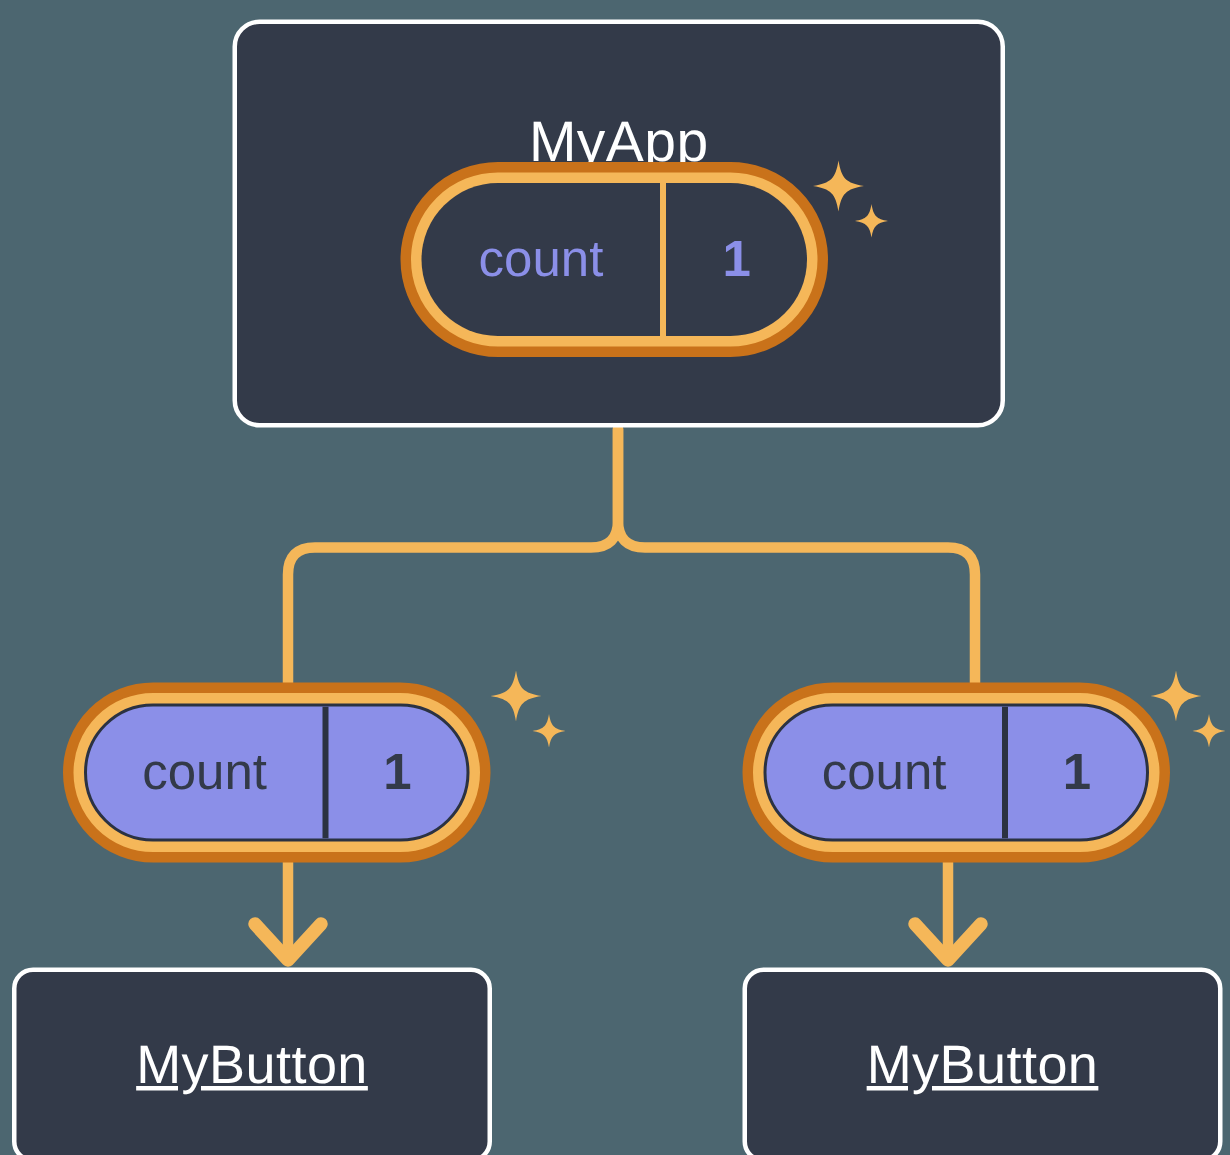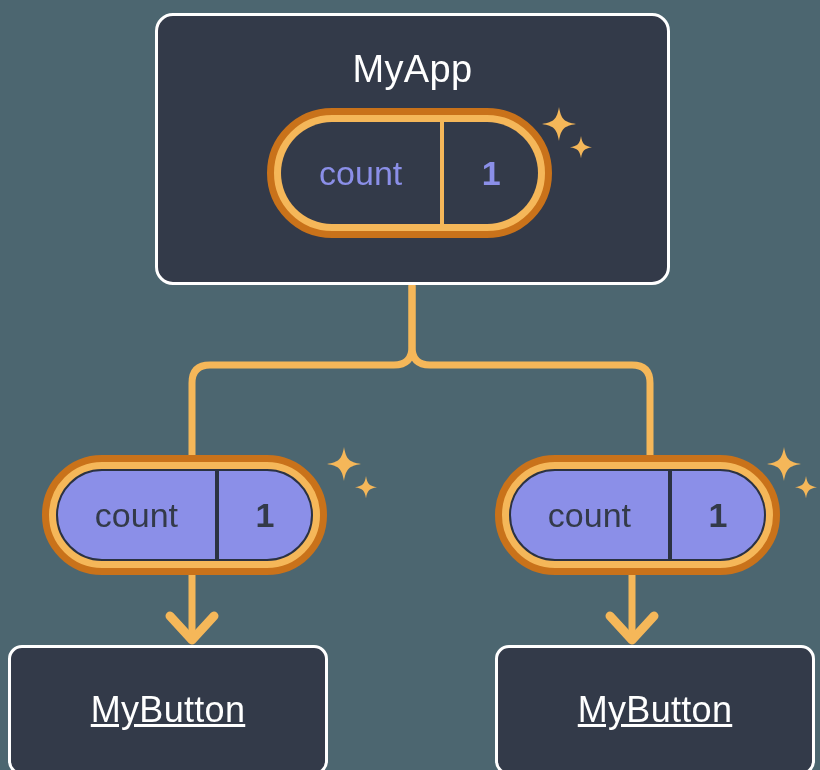--- a/index.html
+++ b/index.html
@@ -59,21 +59,21 @@
   .card-title {
     color: #ffffff;
     font-size: 38px;
     font-weight: 400;
     text-align: center;
     letter-spacing: 0.3px;
   }
   #app-title {
     position: absolute;
     left: 0; right: 0;
-    top: 32px;
+    top: 58px;
   }
   .btn-label {
     color: #ffffff;
     font-size: 36px;
     font-weight: 400;
     letter-spacing: 0.3px;
     text-decoration: underline;
   }
 
   

